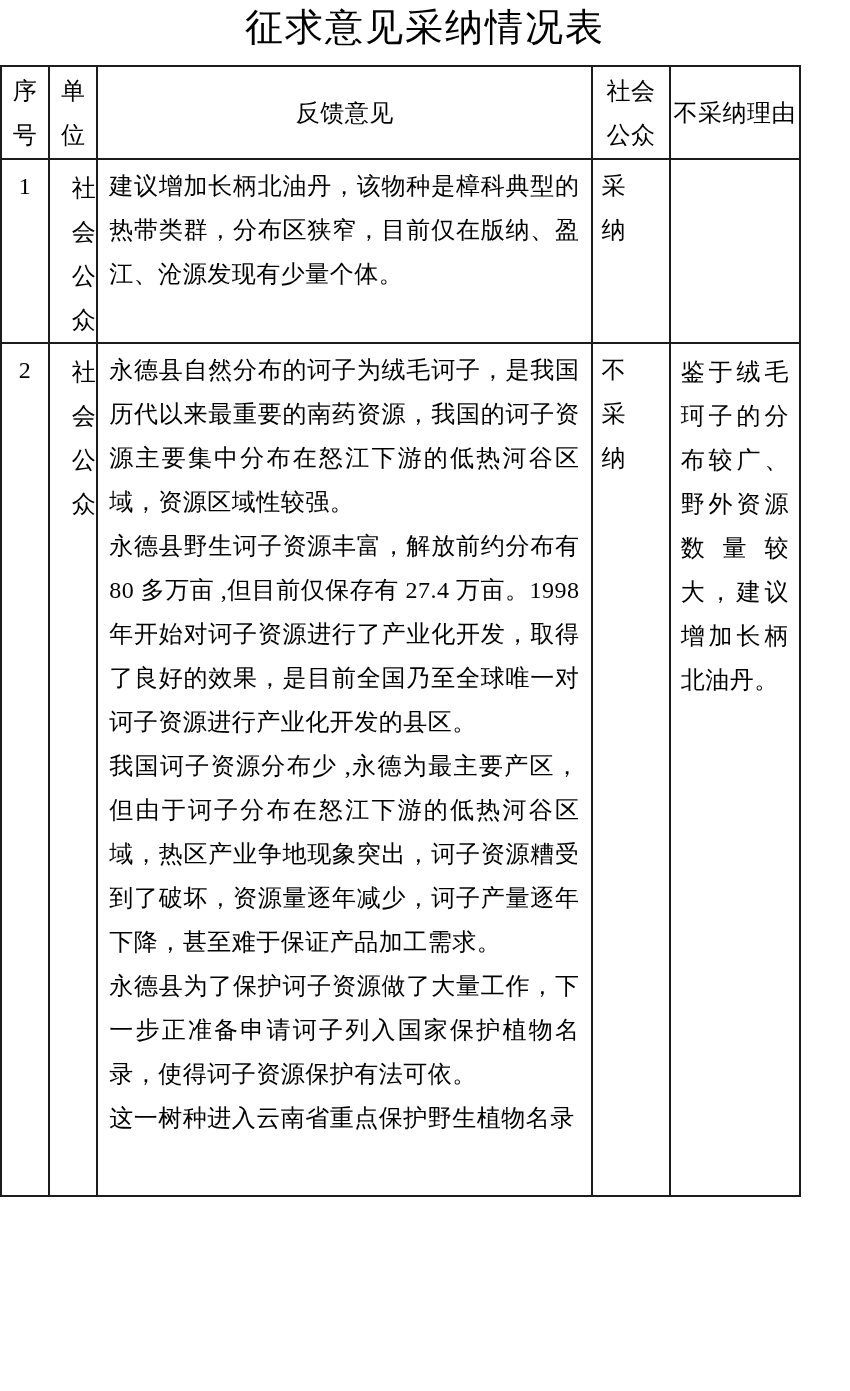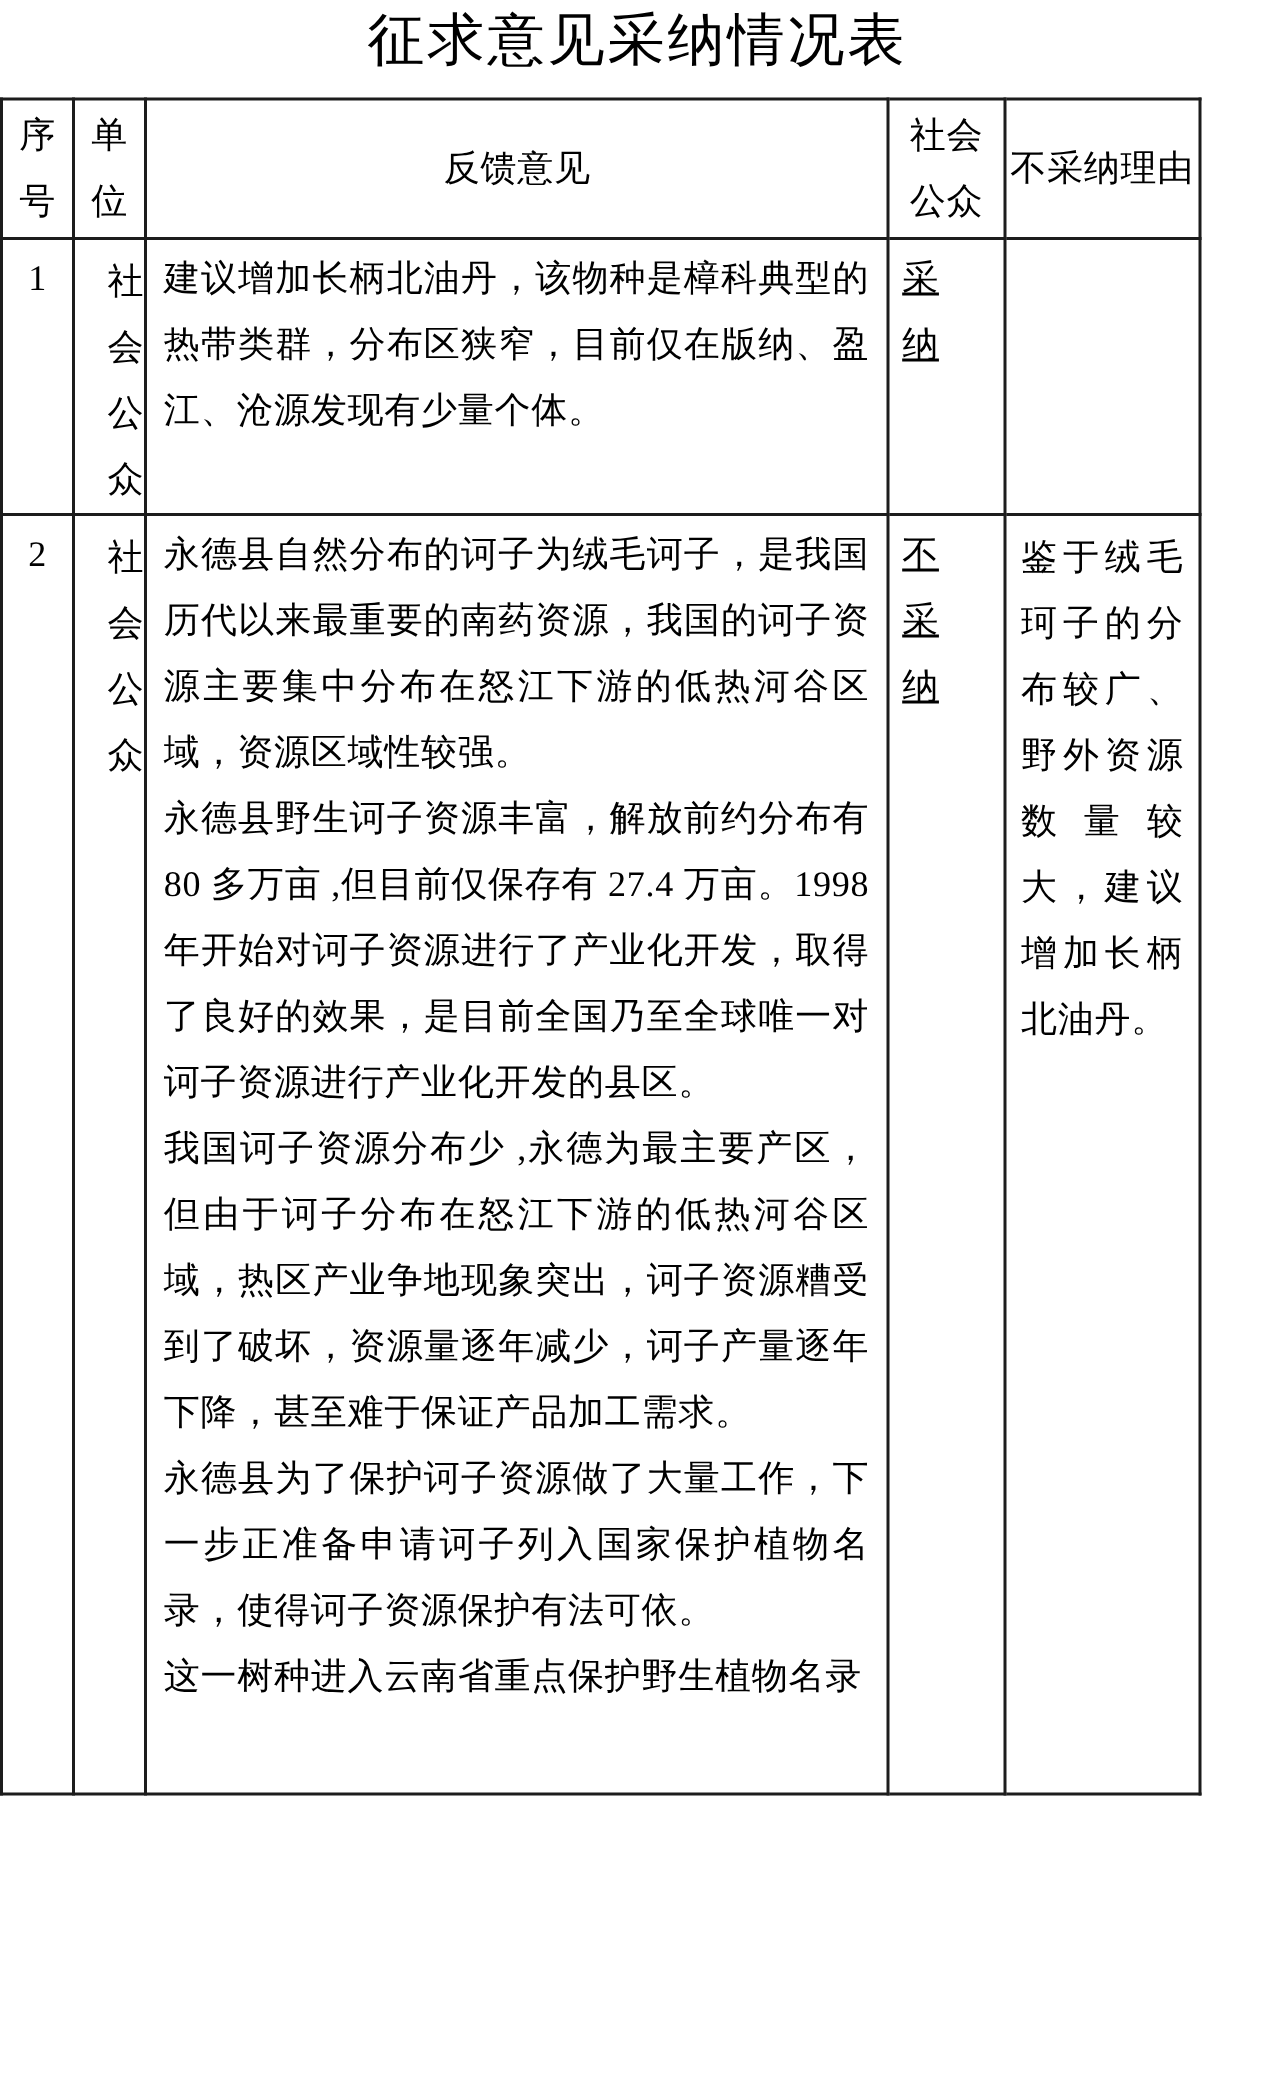--- a/index.html
+++ b/index.html
@@ -51,21 +51,21 @@
   tr.row-cont { height: 179px; }
 
   td.c-no   { text-align: center; padding-top: 4px; }
   td.c-unit { text-align: right; padding-top: 6px; }
   td.c-fb   {
     padding: 4px 12px 16px 11px;
     text-align: justify;
     text-justify: inter-ideograph;
   }
   td.c-fb p { margin: 0; }
-  td.c-adopt  { padding: 4px 20px 0 8px; text-decoration: underline; }
+  td.c-adopt  { padding: 4px 20px 0 8px; }
   td.c-reason {
     padding: 6px 10px 0 10px;
     text-align: justify;
     text-justify: inter-ideograph;
   }
 </style>
 </head>
 <body>
 
 <div class="page">

